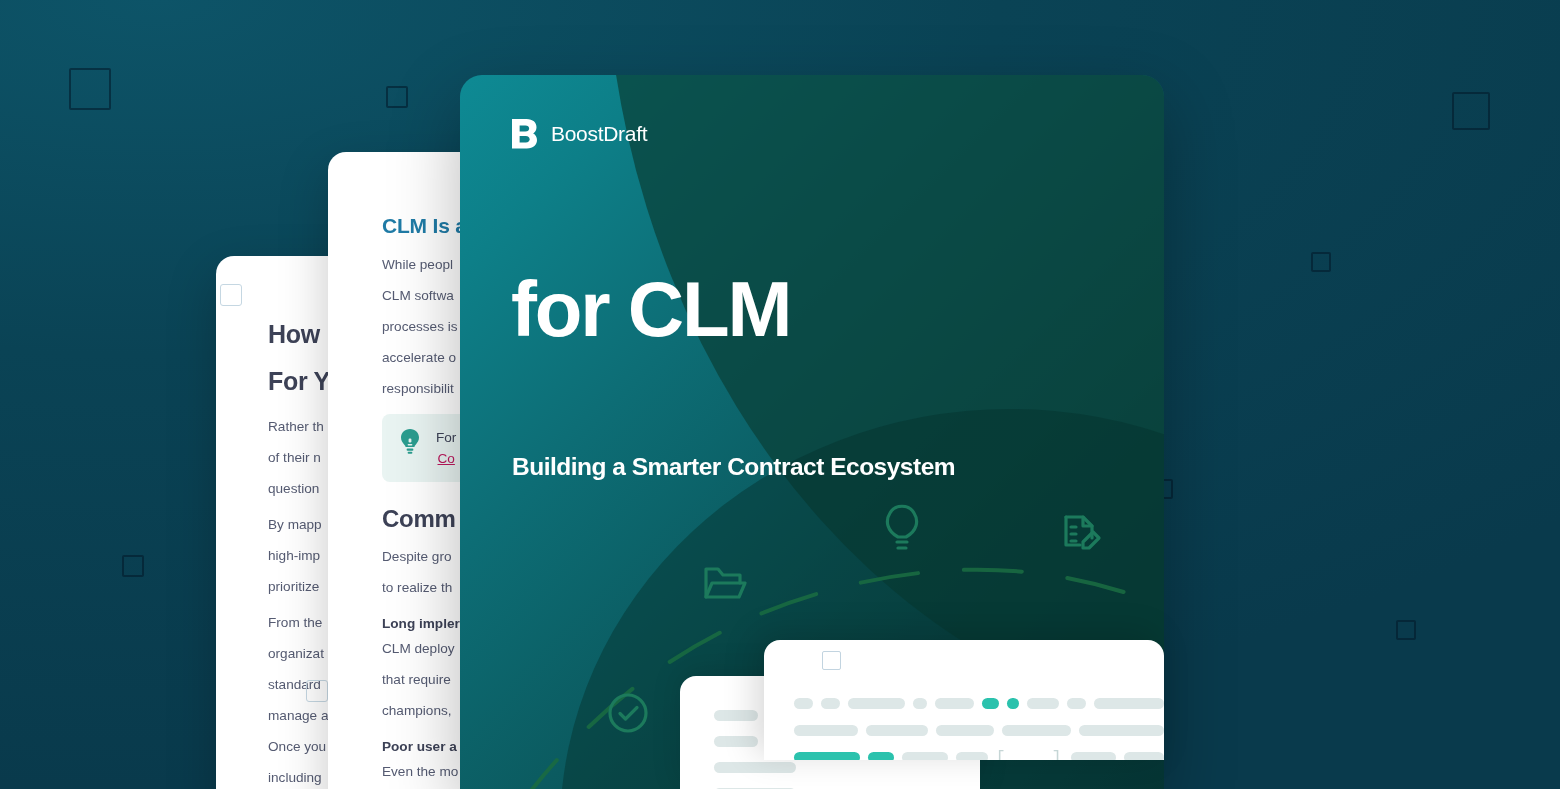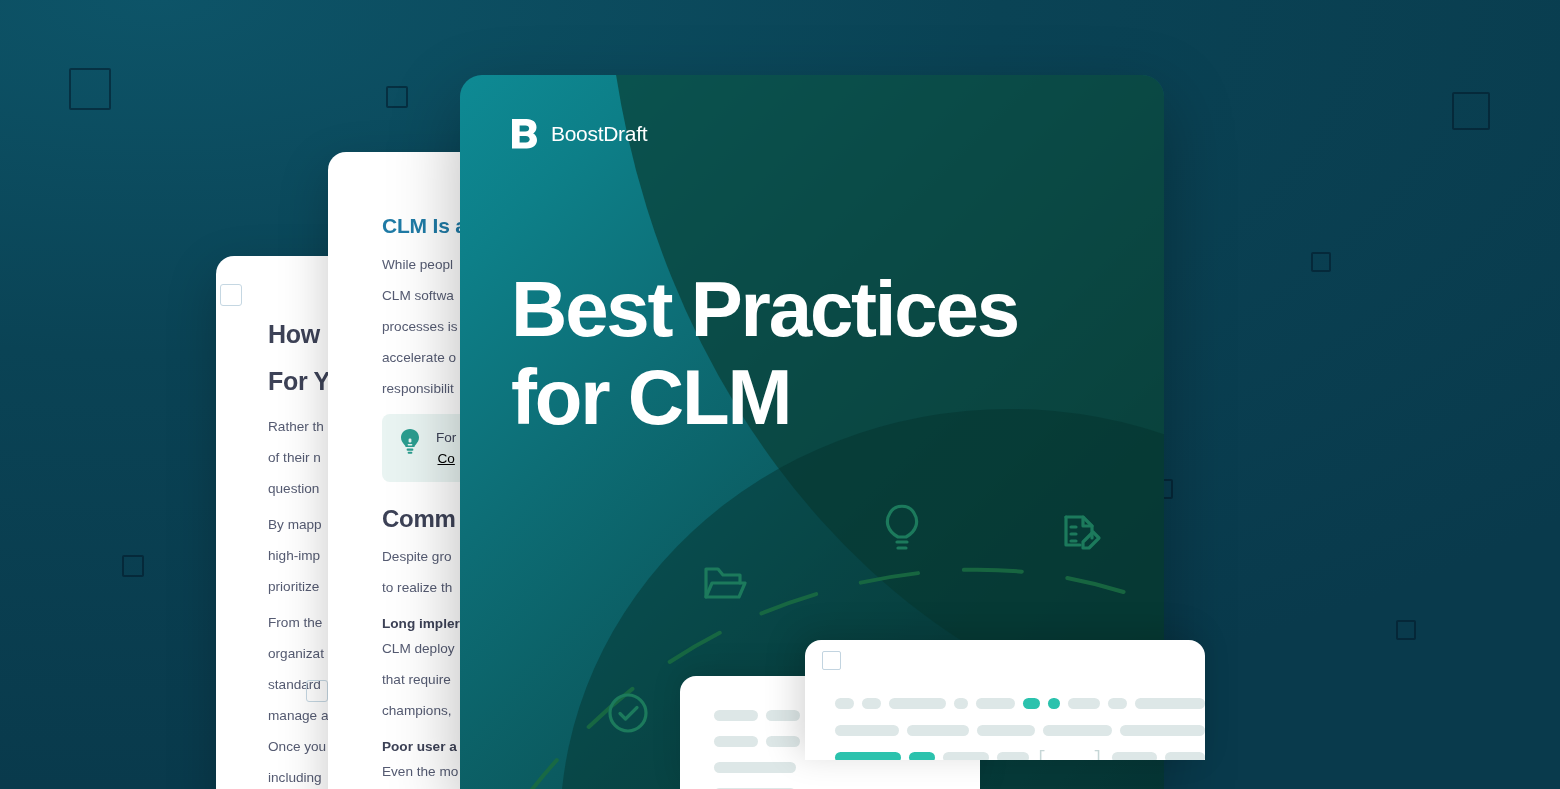--- a/index.html
+++ b/index.html
@@ -69,21 +69,21 @@
   }
 
   
   .tip-box {
     background:#e9f4f2; border-radius:8px;
     padding: 13px 16px; margin: 6px 0 6px 0;
     display:flex; gap:14px; align-items:flex-start;
     width: 330px;
   }
   .tip-text { font-size:13.6px; line-height:21px; color:#3d4257; white-space:nowrap;text-align:center;}
-  .tip-link { color:#000000; text-decoration:underline; display:block; }
+  .tip-link { color:#be185d; text-decoration:underline; display:block; }
 
   
   .doc-mini-square {
     position:absolute; width:22px; height:22px;
     border:1.6px solid #c5d7e2; border-radius:3px;
   }
 
   
   #hero {
     position:absolute; left:460px; top:75px; width:704px; height:714px;
@@ -128,21 +128,21 @@
   #skel-back {
     position:absolute; left:680px; top:676px; width:300px; height:113px;
     background:#ffffff; border-radius:16px 16px 0 0;
     box-shadow: 0 -6px 30px rgba(0,0,0,0.12);
     padding: 34px 0 0 34px; overflow:hidden;
   }
   #skel-front {
     position:absolute; left:764px; top:640px; width:400px; height:120px;
     background:#ffffff; border-radius:16px 16px 0 0;
     box-shadow: -8px -6px 34px rgba(0,0,0,0.16);
-    padding: 0; overflow:hidden;margin-left:41px;
+    padding: 0; overflow:hidden;
   }
   .skel-row { display:flex; gap:8px; align-items:center; }
   .skel-bar { height:11px; border-radius:6px; background:#dde7e7; }
   .skel-bar.accent { background:#2bc2ad; }
   .skel-bracket {
     color:#c6d6d6; font-size:17px; line-height:11px; font-family:"Liberation Mono", monospace;
     letter-spacing:1px; white-space:nowrap;
   }
   #skel-square {
     position:absolute; left:822px; top:651px; width:19px; height:19px;
@@ -262,23 +262,23 @@
   <div id="logo">
     <svg id="logo-mark" viewBox="0 0 28 30">
       <path d="M0 0 H14.5 C21 0 24.5 3.6 24.5 8.2 C24.5 11 23.2 13.2 21.2 14.4 C23.6 15.6 25 18 25 21 C25 25.6 21.4 29.4 14.8 29.4 H0 Z" fill="#ffffff"></path>
       <path d="M7.6 6.4 H13.4 C15.8 6.4 17.1 7.6 17.1 9.4 C17.1 11.2 15.8 12.4 13.4 12.4 H7.6 Z" fill="#0d7f88"></path>
       <path d="M7.6 17 H13.8 C16.3 17 17.6 18.3 17.6 20.2 C17.6 22.1 16.3 23.4 13.8 23.4 H7.6 Z" fill="#0d7f88"></path>
     </svg>
     <span id="logo-text">BoostDraft</span>
   </div>
 
   <div id="hero-title">
-    <div>Best Practices</div>
     <div>for CLM</div>
   </div>
+  <div id="hero-subtitle">Building a Smarter Contract Ecosystem</div>
 </div>
 
 <div id="skel-back">
     <div class="skel-row" style="margin-bottom: 15px;">
       <div class="skel-bar" style="width: 44px;"></div>
       <div class="skel-bar" style="width: 34px;"></div>
     </div>
     <div class="skel-row" style="margin-bottom: 15px;">
       <div class="skel-bar" style="width: 44px;"></div>
       <div class="skel-bar" style="width: 34px;"></div>

